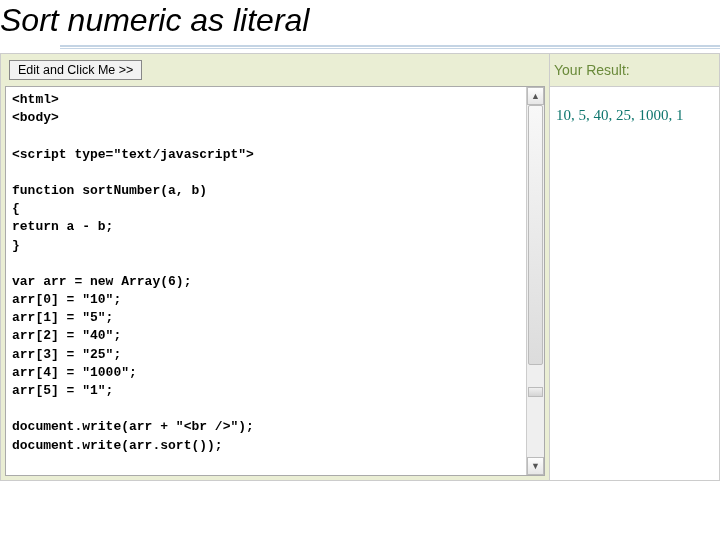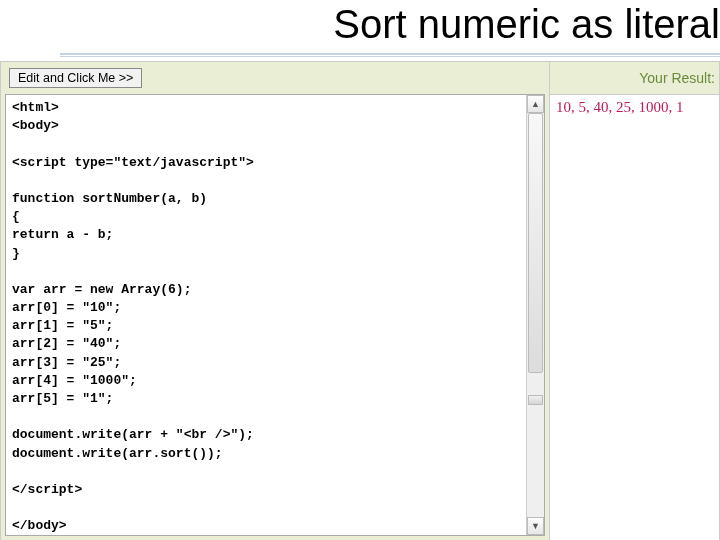--- a/index.html
+++ b/index.html
@@ -4,38 +4,39 @@
 <style>
   * { box-sizing: border-box; margin: 0; padding: 0; }
   body {
     width: 720px;
     height: 540px;
     font-family: Arial, Helvetica, sans-serif;
     background: #fff;
     overflow: hidden;
   }
   .slide-title {
-    font-size: 40px;
+    font-size: 32px;
     font-weight: 400;
-    text-align: right;
+    text-align: left;
     padding: 2px 0 6px 0;
     color: #000;
+    font-style: italic;
   }
   .divider-top {
     height: 4px;
     border-top: 2px solid #c4d4e4;
     border-bottom: 1px solid #c4d4e4;
     margin-left: 60px;
     margin-right: 0;
   }
   .workspace {
     display: flex;
     border: 1px solid #ccc;
     margin-top: 4px;
-    height: 480px;
+    height: 428px;
   }
   .left-pane {
     flex: 0 0 548px;
     background: #eaeed4;
     display: flex;
     flex-direction: column;
   }
   .btn-row {
     padding: 6px 8px 4px 8px;
   }
@@ -110,31 +111,31 @@
     background: #fff;
     display: flex;
     flex-direction: column;
     border-left: 1px solid #ccc;
   }
   .result-header {
     background: #eaeed4;
     color: #6a8a3a;
     font-family: Verdana, Geneva, sans-serif;
     font-size: 14px;
-    text-align: right;
+    text-align: left;
     padding: 8px 4px;
     border-bottom: 1px solid #ccc;
   }
   .result-body {
     flex: 1;
-    padding: 2px 6px;
+    padding: 18px 6px;
     font-family: "Times New Roman", Times, serif;
     font-size: 15px;
     line-height: 1.35;
-    color: #be185d;
+    color: #0f766e;
   }
   .result-line { display:block; white-space: nowrap; }
 </style>
 </head>
 <body>
 
 <div class="slide-title">Sort numeric as literal</div>
 <div class="divider-top"></div>
 
 <div class="workspace">

